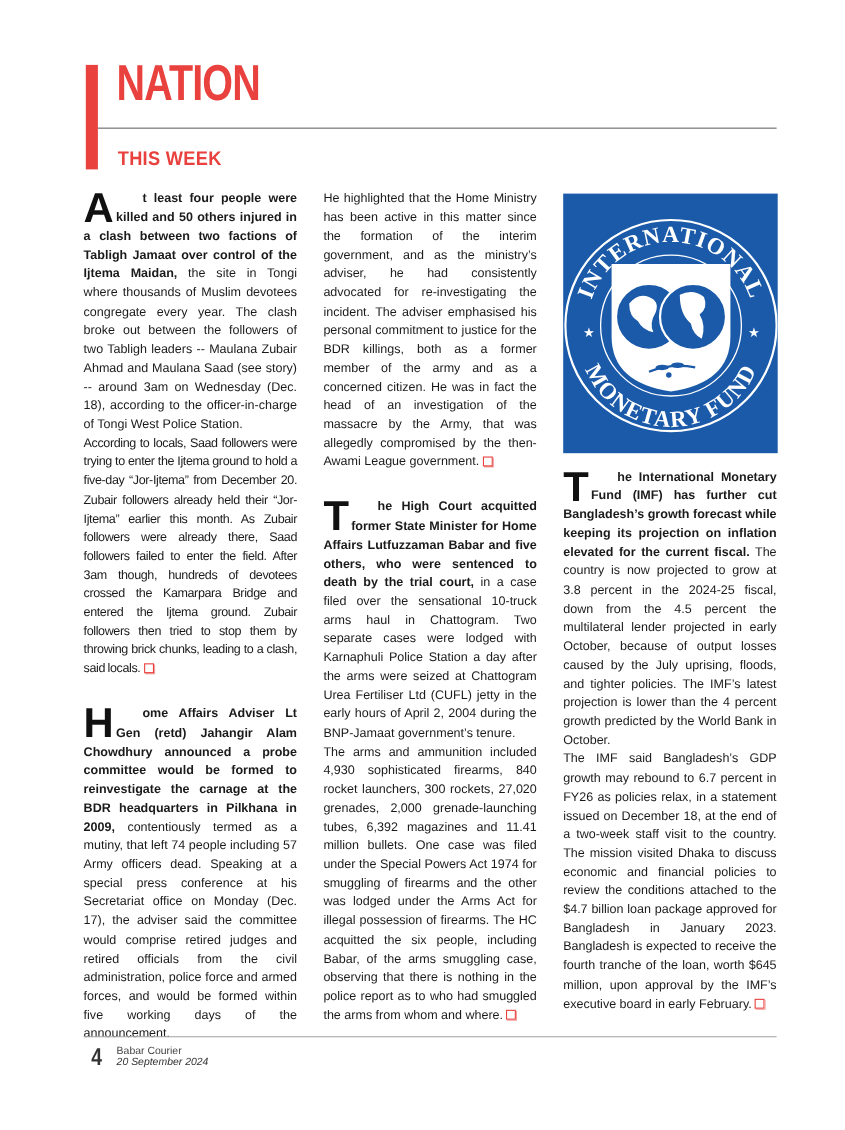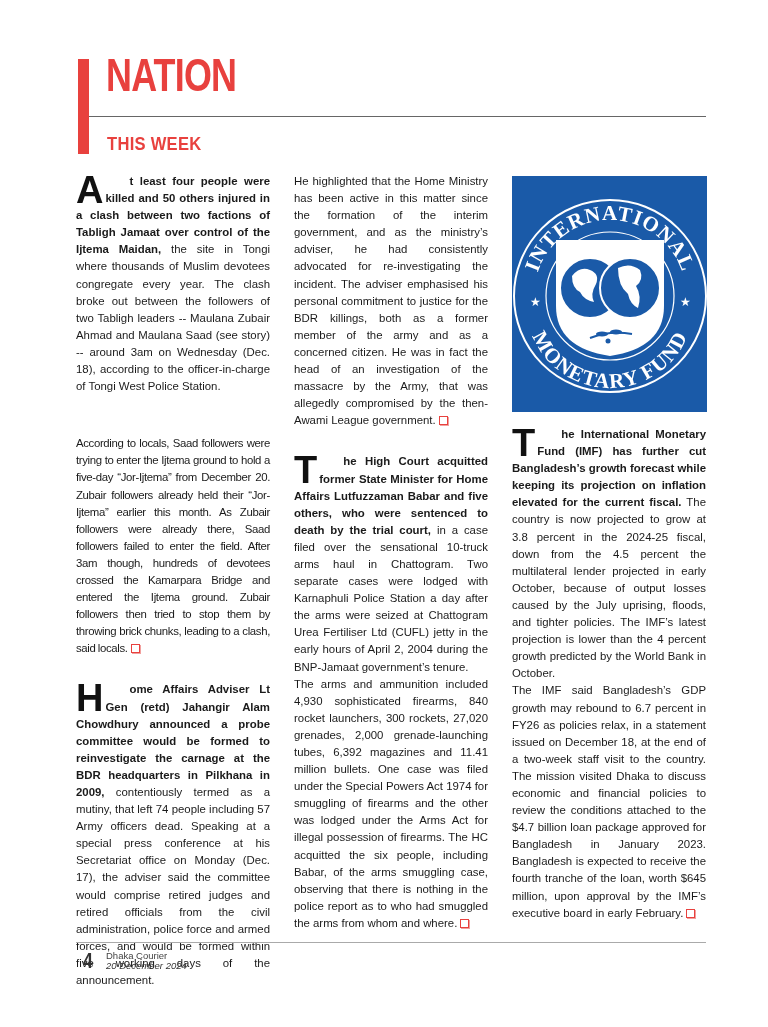--- a/index.html
+++ b/index.html
@@ -10,21 +10,21 @@
   .section-title { position: absolute; left: 106px; top: 48px; font-family: "Liberation Sans", sans-serif; font-weight: bold; font-size: 46px; color: #e8413e; letter-spacing: -1px; transform: scaleX(0.78); transform-origin: left top; }
   .rule-top { position: absolute; left: 89px; top: 116px; width: 617px; height: 1px; background: #666; }
   .section-sub { position: absolute; left: 107px; top: 134px; font-weight: bold; font-size: 18px; color: #e8413e; letter-spacing: 0.3px; transform: scaleX(0.92); transform-origin: left top; }
 
   .col { position: absolute; top: 173px; width: 194px; font-size: 11.4px; line-height: 17.1px; text-align: justify; color: #1a1a1a; }
   .col1 { left: 76px; }
   .col2 { left: 294px; }
   .col3 { left: 512px; top: 426px; }
 
   .col p { margin: 0; hyphens: none; }
-  .col p.tight { letter-spacing: -0.35px; word-spacing: -0.5px; margin-top: 40px; }
+  .col p.tight { letter-spacing: -0.35px; word-spacing: -0.5px; }
   .story { margin-bottom: 0; }
   .story + .story { margin-top: 24px; }
   .lead { font-weight: bold; margin-left: 24px; }
   .dropcap { float: left; font-weight: bold; font-size: 38px; line-height: 30px; margin: 2px 2px -2px 0; color: #111; }
   .endmark { display: inline-block; width: 9px; height: 9px; border: 1.5px solid #e8413e; margin-left: 3px; vertical-align: -1px; box-shadow: 1px 1px 0 #f2a09e; }
 
   .imf-logo { position: absolute; left: 512px; top: 176px; width: 195px; height: 236px; background: #1a5aa8; }
   .imf-logo svg { width: 100%; height: 100%; display: block; }
 
   .rule-bottom { position: absolute; left: 76px; top: 942px; width: 630px; height: 1px; background: #aaa; }
@@ -90,14 +90,14 @@
 
 <div class="col col3">
   <div class="story">
     <p><span class="dropcap">T</span><span class="lead">he International Monetary Fund (IMF) has further cut Bangladesh’s growth forecast while keeping its projection on inflation elevated for the current fiscal.</span><span> The country is now projected to grow at 3.8 percent in the 2024-25 fiscal, down from the 4.5 percent the multilateral lender projected in early October, because of output losses caused by the July uprising, floods, and tighter policies. The IMF’s latest projection is lower than the 4 percent growth predicted by the World Bank in October.</span></p>
     <p><span>The IMF said Bangladesh’s GDP growth may rebound to 6.7 percent in FY26 as policies relax, in a statement issued on December 18, at the end of a two-week staff visit to the country. The mission visited Dhaka to discuss economic and financial policies to review the conditions attached to the $4.7 billion loan package approved for Bangladesh in January 2023. Bangladesh is expected to receive the fourth tranche of the loan, worth $645 million, upon approval by the IMF’s executive board in early February.</span><span class="endmark"></span></p>
   </div>
 </div>
 
 <div class="rule-bottom"></div>
 <div class="page-num">4</div>
-<div class="pub-name">Dhaka Courier</div>
-<div class="pub-date">20 December 2024</div>
+<div class="pub-name">Babar Courier</div>
+<div class="pub-date">20 September 2024</div>
 
 </body></html>

